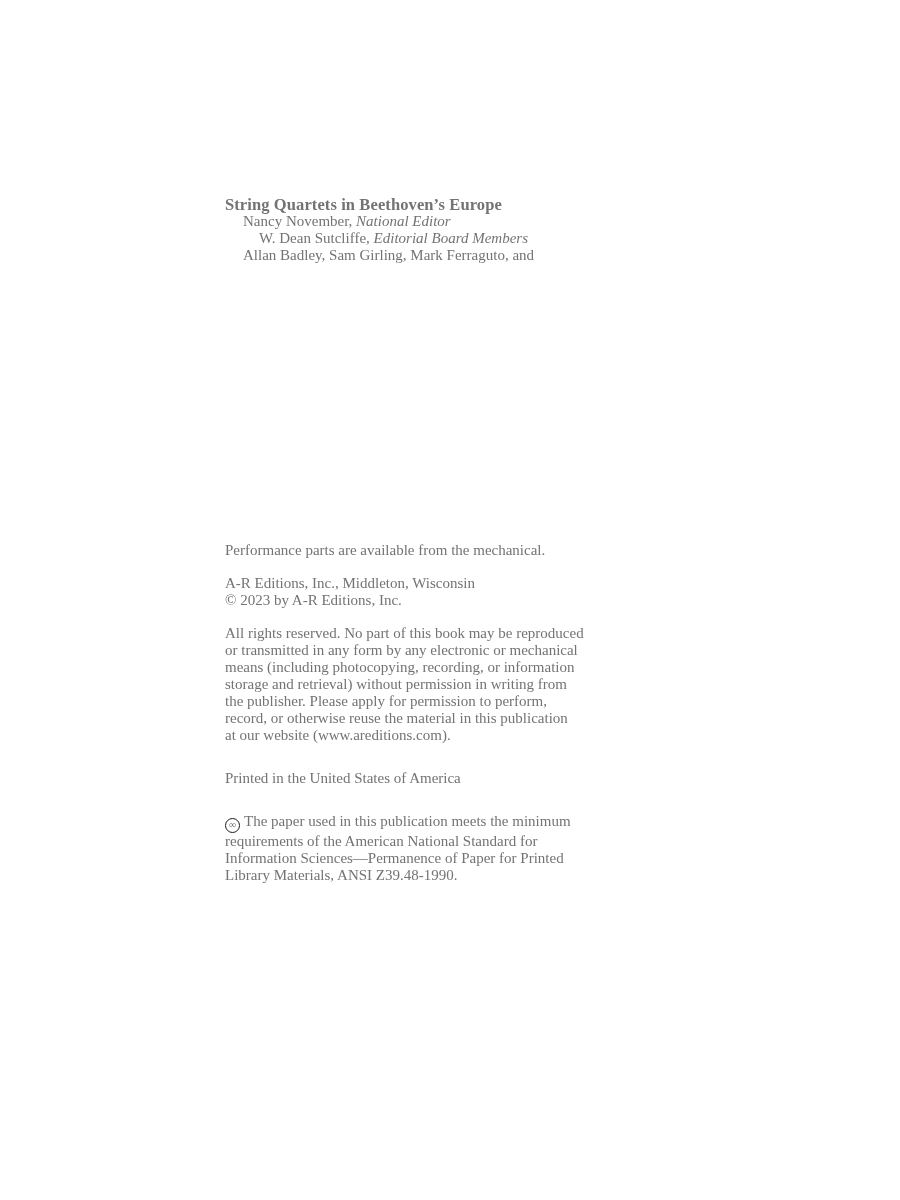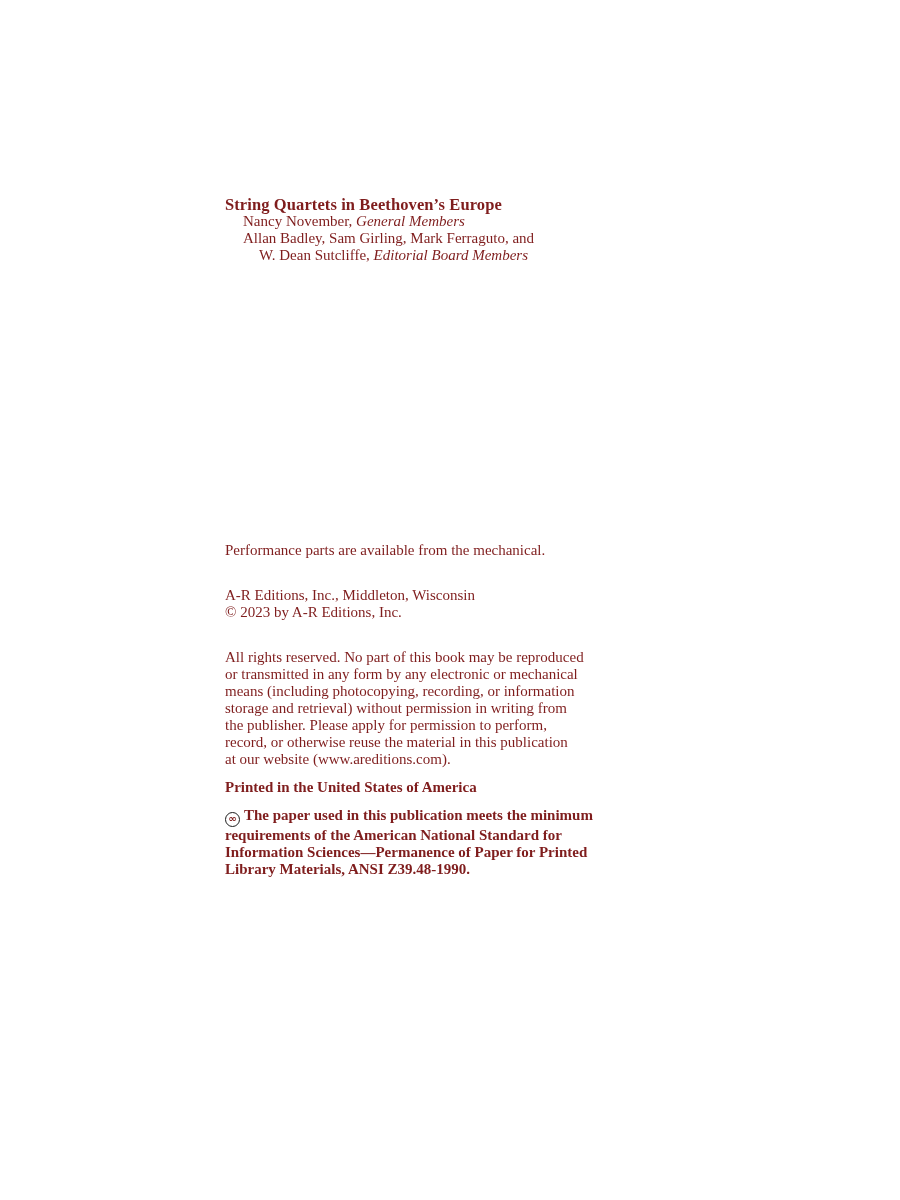--- a/index.html
+++ b/index.html
@@ -7,21 +7,21 @@
     padding: 0;
     background: #ffffff;
   }
   .page {
     position: relative;
     width: 784px;
     height: 1200px;
     background: #ffffff;
     overflow: hidden;
     font-family: "Liberation Serif", serif;
-    color: #7f1d1d;
+    color: #737373;
   }
   .content {
     position: absolute;
     left: 225px;
     top: 196px;
     width: 400px;
     font-size: 15px;
     line-height: 17px;
   }
   .series-title {
@@ -29,24 +29,24 @@
     font-size: 16.5px;
     line-height: 17px;
     letter-spacing: 0.1px;
   }
   .editor-line { line-height: 17px; }
   .indent-1 { padding-left: 18px; }
   .indent-2 { padding-left: 34px; }
   .italic { font-style: italic; }
   p { margin: 0; }
   .lines { white-space: pre-line; }
-  .para-gap { margin-top: 28px; }
+  .para-gap { margin-top: 16px; }
   .after-title { margin-top: 18px; }
   .big-gap { margin-top: 278px; }
-  .gap-15 { margin-top: 11px; font-weight: bold; }
+  .gap-15 { margin-top: 26px; }
   .permanent-paper-icon {
     display: inline-flex;
     align-items: center;
     justify-content: center;
     width: 13px;
     height: 13px;
     border: 1.2px solid #1c1c1c;
     border-radius: 50%;
     font-size: 10px;
     line-height: 10px;
@@ -57,27 +57,27 @@
 </style>
 </head>
 <body>
 
 <div class="page">
   <div class="content">
 
     <div class="title-block">
       <div class="series-title">String Quartets in Beethoven’s Europe</div>
       <div class="editor-line indent-1">
-        <span>Nancy November, </span><span class="italic">General Members</span>
+        <span>Nancy November, </span><span class="italic">National Editor</span>
+      </div>
+      <div class="editor-line indent-2">
+        <span>W. Dean Sutcliffe, </span><span class="italic">Editorial Board Members</span>
       </div>
       <div class="editor-line indent-1">
         <span>Allan Badley, Sam Girling, Mark Ferraguto, and</span><span class="italic"></span>
-      </div>
-      <div class="editor-line indent-2">
-        <span>W. Dean Sutcliffe, </span><span class="italic">Editorial Board Members</span>
       </div>
     </div>
 
 
     <p class="big-gap">Performance parts are available from the mechanical.</p>
 
     <p class="lines para-gap">A-R Editions, Inc., Middleton, Wisconsin
 © 2023 by A-R Editions, Inc.</p>
 
     <p class="lines para-gap">All rights reserved. No part of this book may be reproduced

